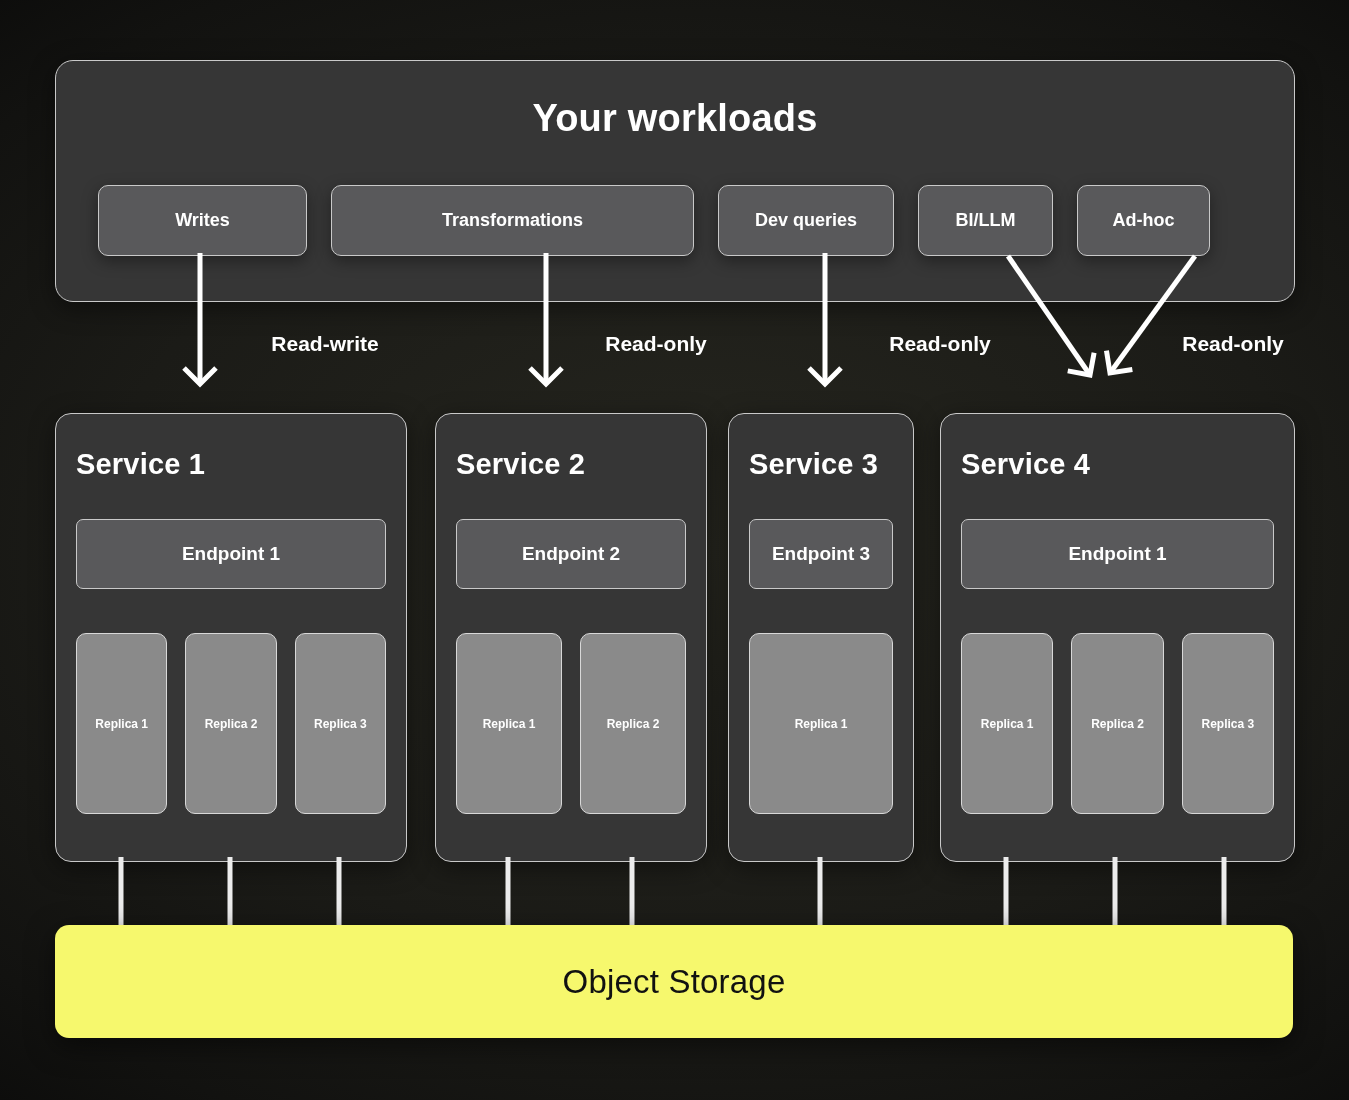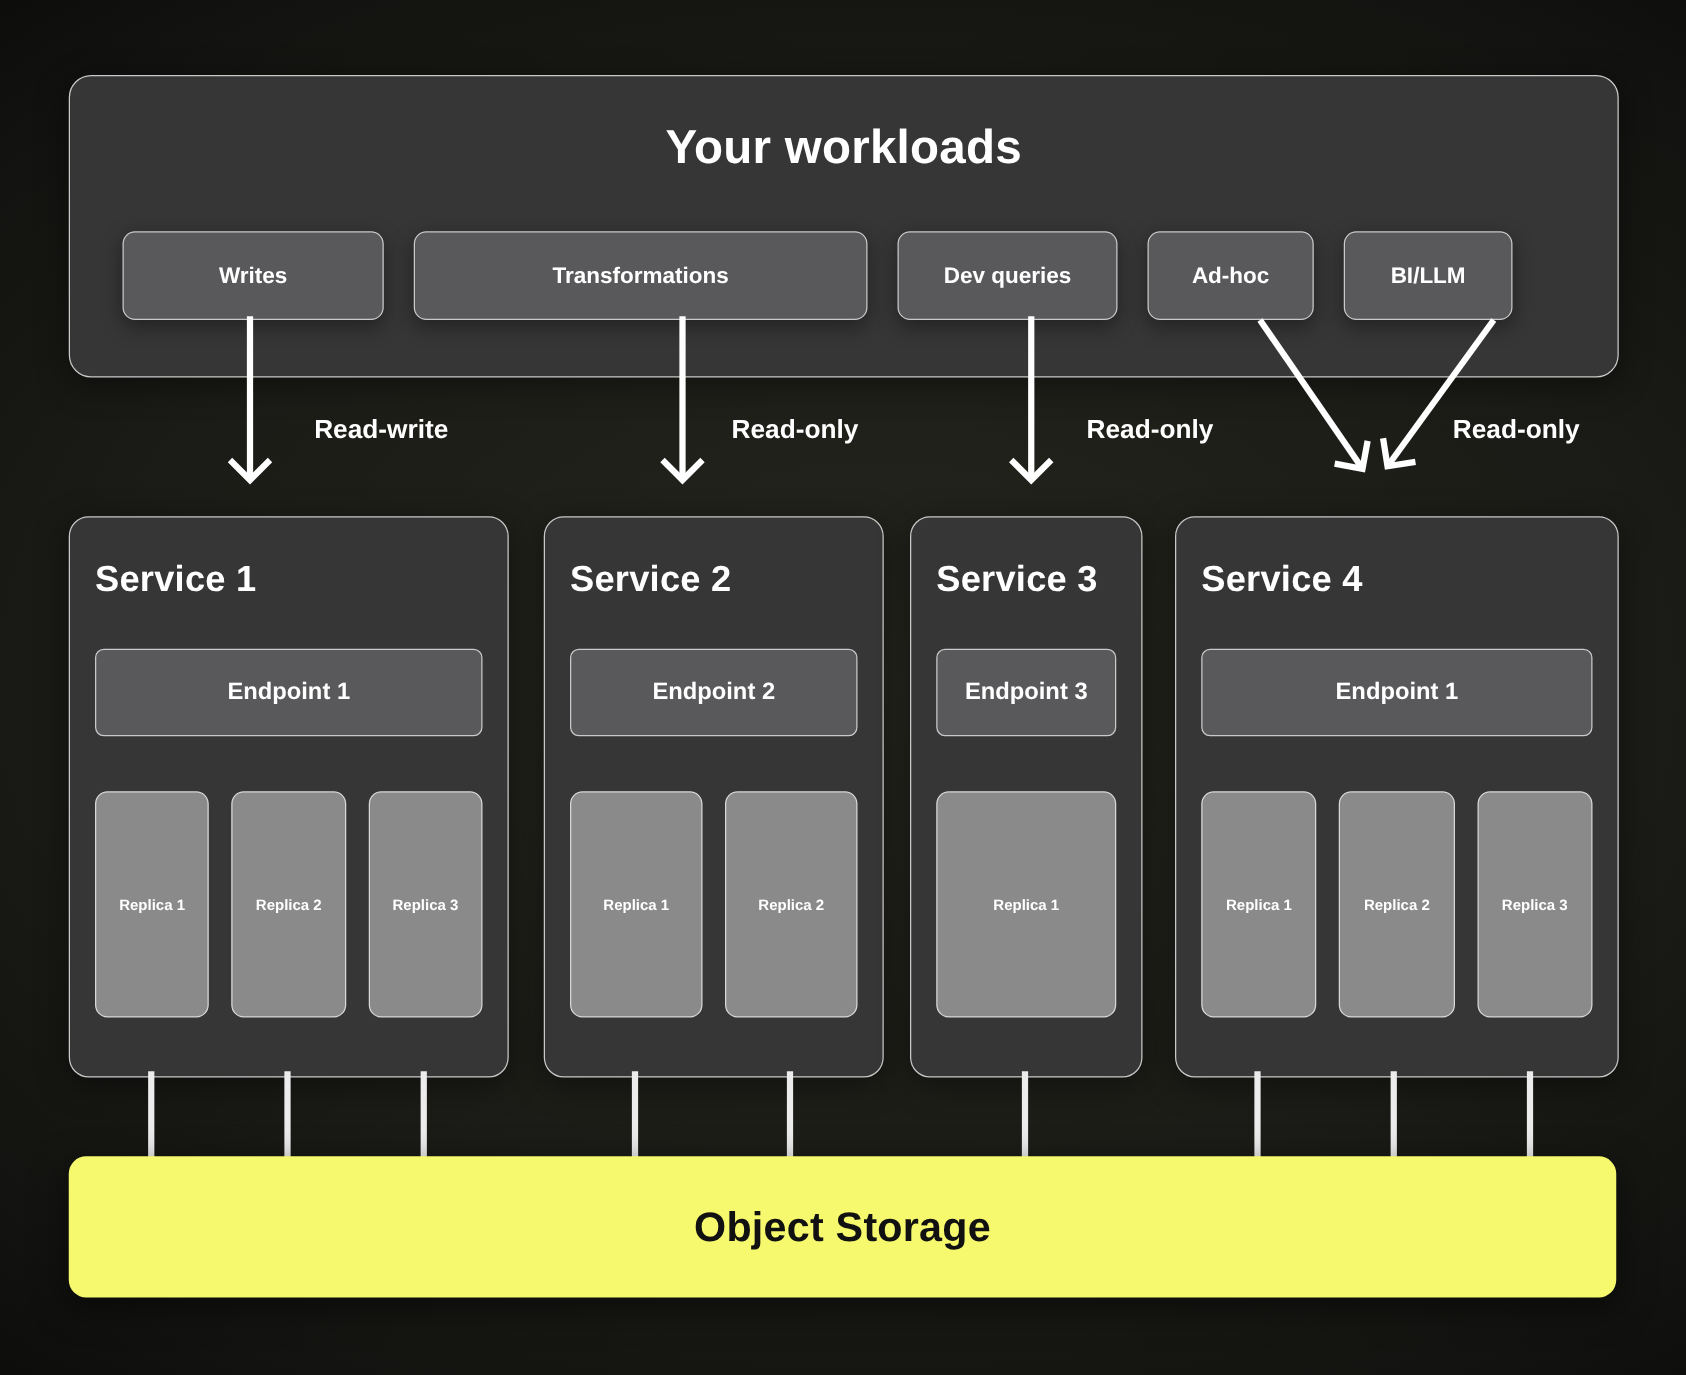--- a/index.html
+++ b/index.html
@@ -37,21 +37,21 @@
     border:1.5px solid var(--border-light,#c9c9c9);
     border-radius:10px;
     display:flex;align-items:center;justify-content:center;
     font-size:18px;font-weight:600;
     box-shadow:0 5px 16px rgba(0,0,0,0.38);
   }
   .w-writes{width:207px}.w-transform{width:361px}.w-dev{width:174px}.w-bi{width:133px}.w-adhoc{width:131px}
   
   .flow-label{
     position:absolute;top:332px;transform:translateX(-50%);
-    font-size:21px;font-weight:700;white-space:nowrap;z-index:4;
+    font-size:21px;font-weight:700;white-space:nowrap;z-index:4;margin-left:20px;
   }
   
   .service{border-radius:16px;top:413px;height:447px;}
   .svc-1{left:55px;width:350px;}
   .svc-2{left:435px;width:270px;}
   .svc-3{left:728px;width:184px;}
   .svc-4{left:940px;width:353px;}
   .service .svc-title{
     position:absolute;top:34px;left:20px;
     font-size:29px;font-weight:700;letter-spacing:.2px;
@@ -76,40 +76,40 @@
     display:flex;align-items:center;justify-content:center;
     font-size:12px;font-weight:600;color:#fff;
     overflow:hidden;white-space:nowrap;
   }
   
   .storage{
     position:absolute;left:55px;top:925px;width:1238px;height:113px;
     background:var(--accent-yellow,#f6f86d);
     border-radius:14px;
     display:flex;align-items:center;justify-content:center;
-    color:#111;font-size:33px;font-weight:700;letter-spacing:.2px;
+    color:#111;font-size:33px;font-weight:400;letter-spacing:.2px;
     z-index:6;
     box-shadow:0 8px 28px rgba(0,0,0,0.5);
   }
   
   .overlay{position:absolute;left:0;top:0;z-index:5;pointer-events:none;}
 </style>
 </head>
 <body>
 
 <div class="stage">
 
   <section class="panel workloads">
     <h1>Your workloads</h1>
     <div class="chips">
       <div class="chip w-writes">Writes</div>
       <div class="chip w-transform">Transformations</div>
       <div class="chip w-dev">Dev queries</div>
+      <div class="chip w-bi">BI/LLM</div>
       <div class="chip w-adhoc">Ad-hoc</div>
-      <div class="chip w-bi">BI/LLM</div>
     </div>
   </section>
 
   <div class="flow-label" style="left:305px">Read-write</div>
   <div class="flow-label" style="left:636px">Read-only</div>
   <div class="flow-label" style="left:920px">Read-only</div>
   <div class="flow-label" style="left:1213px">Read-only</div>
 
   <section class="panel service svc-1">
     <div class="svc-title">Service 1</div>

